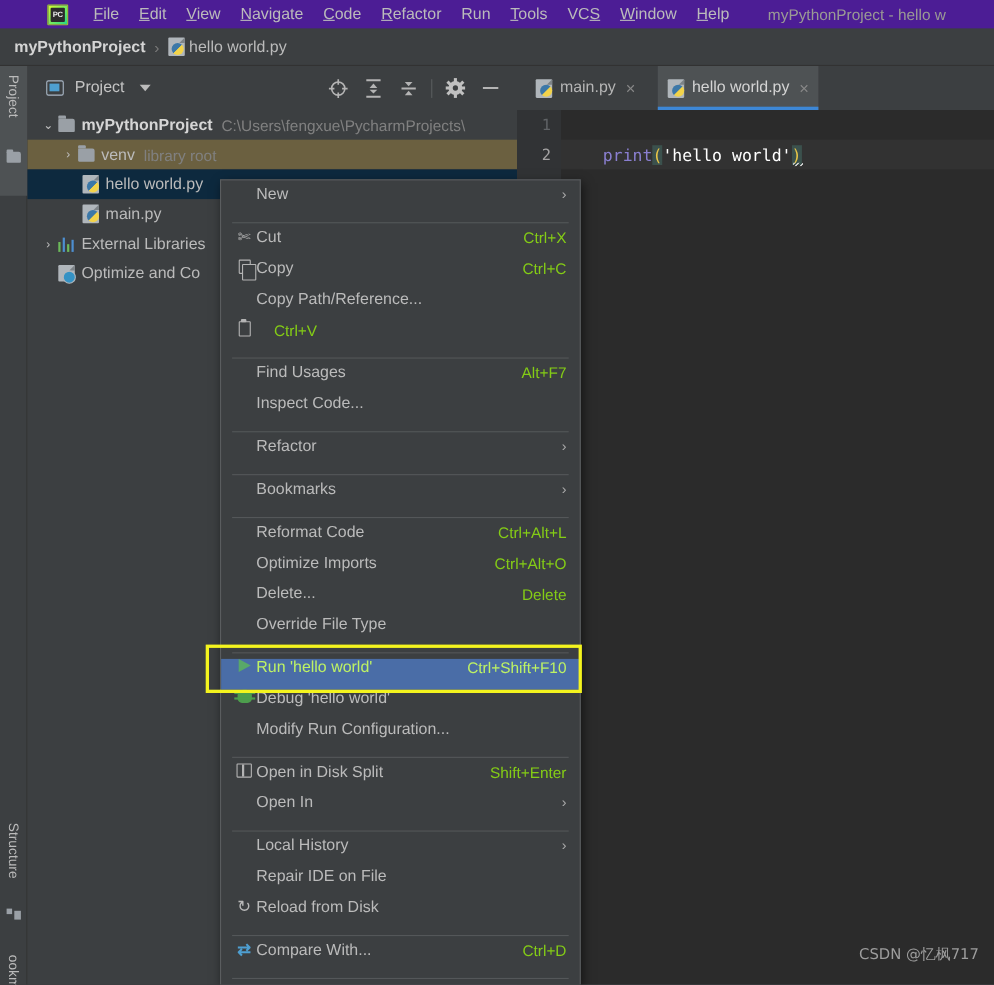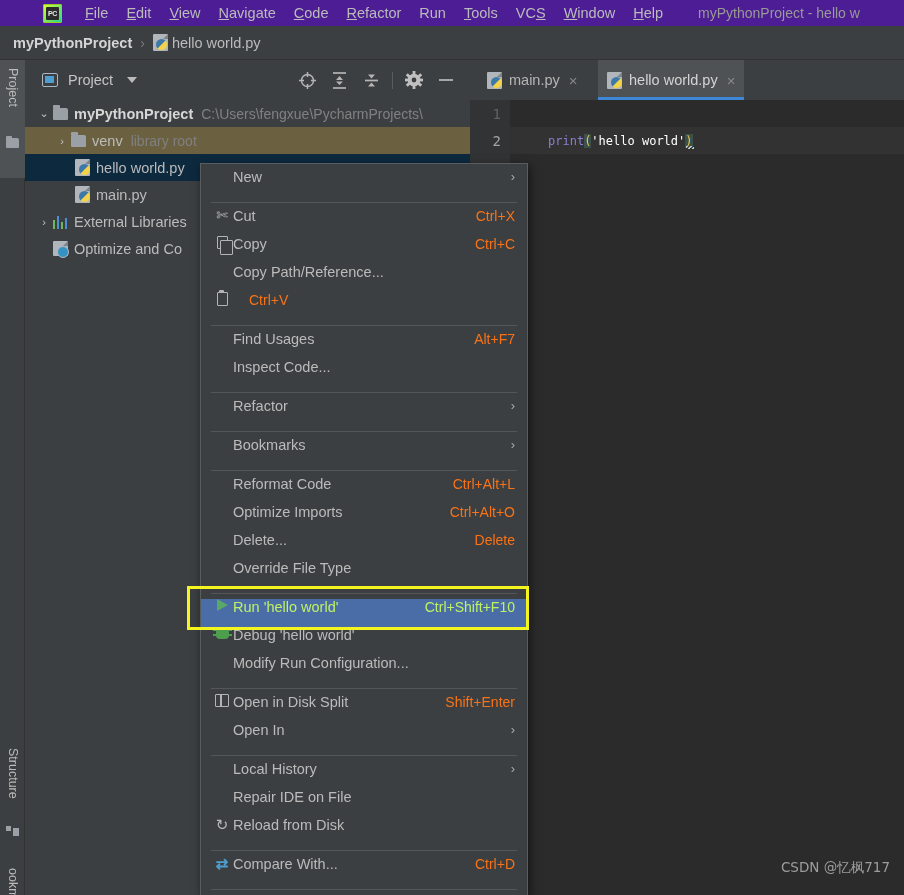--- a/index.html
+++ b/index.html
@@ -205,21 +205,21 @@
     padding-right: 9px; color: #606366; font-size: 14px;
     font-family: "DejaVu Sans Mono", monospace;
   }
   .lnum.cur { color: #a4a3a3; }
   #code {
     position: absolute; left: 510px; top: 100px; width: 394px; height: 795px;
     background: #2b2b2b;
   }
   .cline {
     height: 27px; display: flex; align-items: center;
-    font-family: "DejaVu Sans Mono", monospace; font-size: 12px;
+    font-family: "DejaVu Sans Mono", monospace; font-size: 15px;
     padding-left: 38px; white-space: pre;
   }
   .cline.cur { background: #323232; }
   .t-fn { color: #8a7fd0; }
   .t-paren { color: #e8c547; }
   .t-paren.hl { background: #3b514d; }
   .t-str { color: #ffffff; }
   .t-paren.sq { position: relative; }
   .t-paren.sq::after {
     content: ""; position: absolute; left: 1px; right: -1px; bottom: -1px;
@@ -236,21 +236,21 @@
   }
   .mi {
     height: 28px; display: flex; align-items: flex-start;
     padding: 0 12px 0 10px; cursor: default; position: relative;
   }
   .mi .mi-ico {
     width: 22px; flex: 0 0 auto; display: flex;
     align-items: center; justify-content: center;
   }
   .mi .mi-lbl { font-size: 14.5px; color: #bbbbbb; flex: 1 1 auto; white-space: nowrap; }
-  .mi .mi-key { font-size: 14px; color: #f97316; margin-left: 16px; white-space: nowrap; }
+  .mi .mi-key { font-size: 14px; color: #84cc16; margin-left: 16px; white-space: nowrap; }
   .mi .mi-arrow { font-size: 13px; color: #a9a9a9; margin-left: 16px; }
   .mi.sel { background: #4a6da7; }
   .mi.sel .mi-lbl, .mi.sel .mi-key { color: #bef264; }
   .msep { height: 1px; background: #545759; margin: 5px 10px; }
   #hi-box {
     position: absolute; left: 187px; top: 586px; width: 342px; height: 44px;
     border: 3px solid #f4f41e; z-index: 60; pointer-events: none;
   }
 
   

